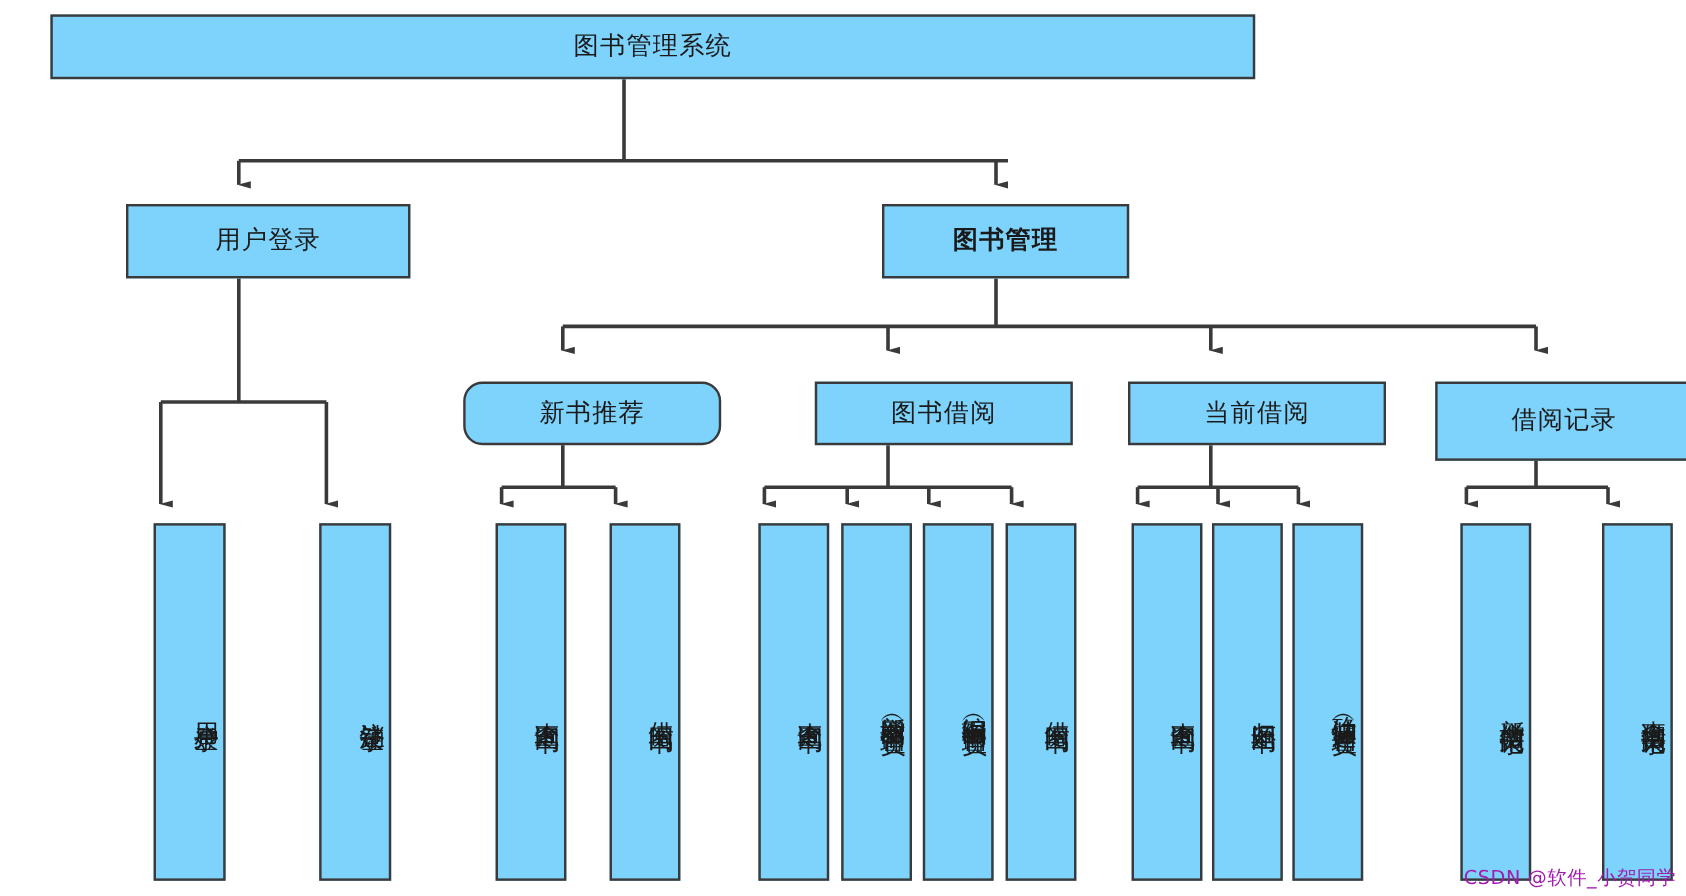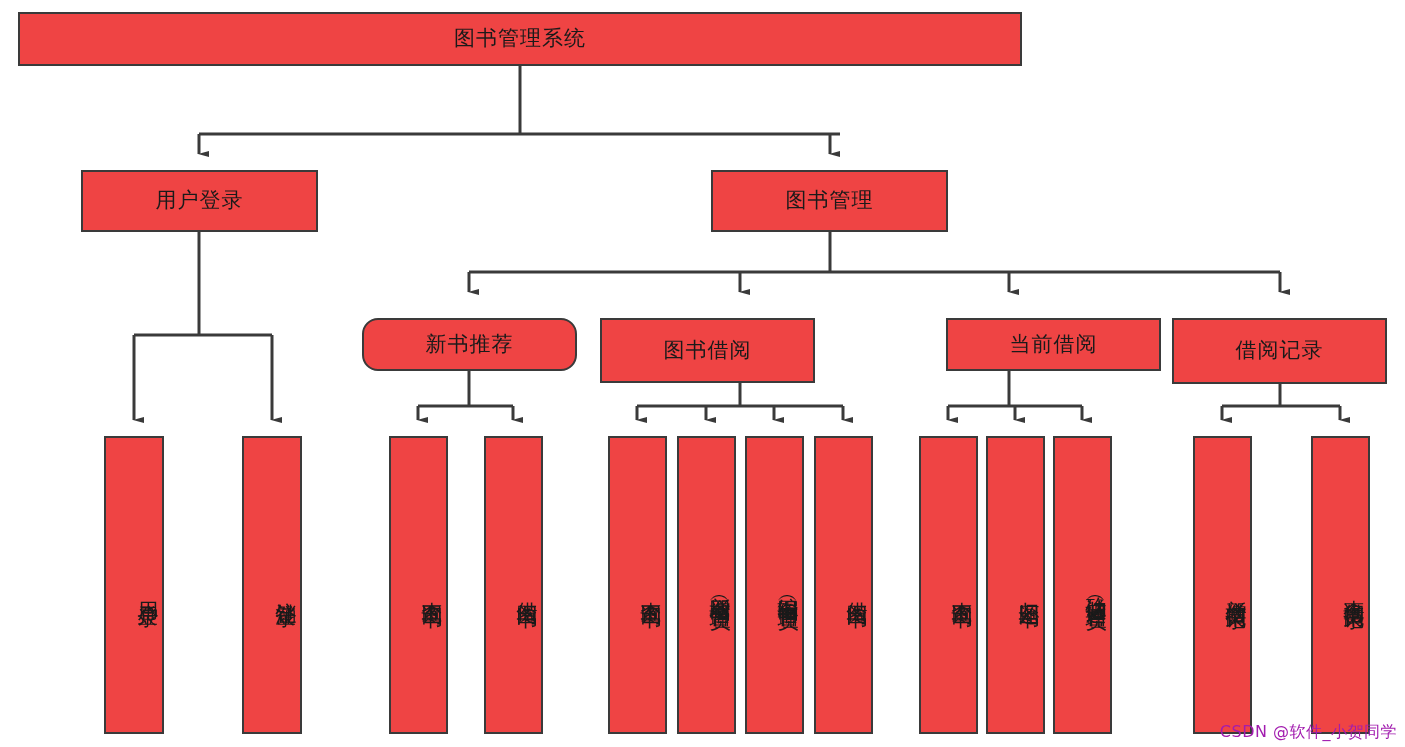--- a/index.html
+++ b/index.html
@@ -21,26 +21,27 @@
     position: absolute;
     left: 0;
     top: 0;
     width: 1405px;
     height: 747px;
   }
   .node {
     position: absolute;
     box-sizing: border-box;
     border: 2px solid #3a3a3a;
-    background: #ef4444;
+    background: #7dd3fc;
     color: #1a1a1a;
     display: flex;
     align-items: center;
     justify-content: center;
     text-align: center;
+    margin-left: 24px;
   }
   .node.horiz {
     font-size: 21px;
     letter-spacing: 1px;
     line-height: 1.2;
   }
   .node.vert {
     writing-mode: vertical-rl;
     text-orientation: upright;
     font-size: 21px;
@@ -120,31 +121,31 @@
     </g>
   </svg>
 
   <div class="node horiz" style="left:18px; top:12px; width:1004px; height:54px;">
     <span>图书管理系统</span>
   </div>
 
   <div class="node horiz" style="left:81px; top:170px; width:237px; height:62px;">
     <span>用户登录</span>
   </div>
-  <div class="node horiz" style="left:711px; top:170px; width:237px; height:62px;">
+  <div class="node horiz" style="left:711px; top:170px; width:206px; height:62px;font-weight:bold;">
     <span>图书管理</span>
   </div>
 
   <div class="node horiz" style="left:362px; top:318px; width:215px; height:53px;border-radius:16px;">
     <span>新书推荐</span>
   </div>
-  <div class="node horiz" style="left:600px; top:318px; width:215px; height:65px;text-align:center;">
+  <div class="node horiz" style="left:655px; top:318px; width:215px; height:53px;text-align:center;">
     <span>图书借阅</span>
   </div>
-  <div class="node horiz" style="left:946px; top:318px; width:215px; height:53px;">
+  <div class="node horiz" style="left:916px; top:318px; width:215px; height:53px;">
     <span>当前借阅</span>
   </div>
   <div class="node horiz" style="left:1172px; top:318px; width:215px; height:66px;">
     <span>借阅记录</span>
   </div>
 
   <div class="node vert" style="left:104px; top:436px; width:60px; height:298px;">
     <span class="vlabel">用户登录</span>
   </div>
   <div class="node vert" style="left:242px; top:436px; width:60px; height:298px;">

